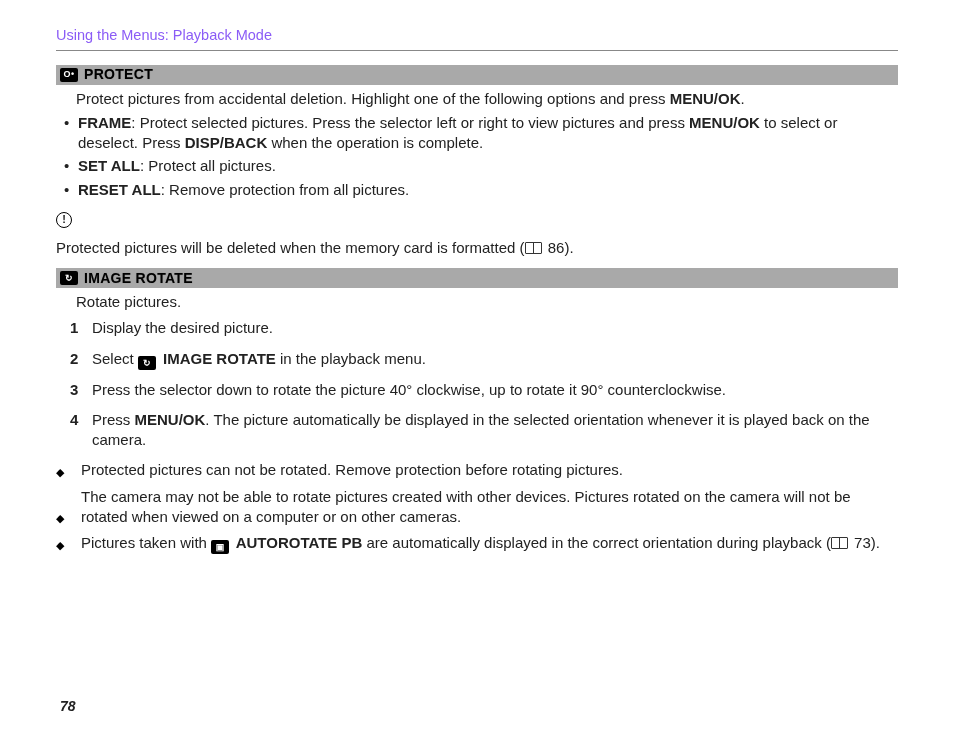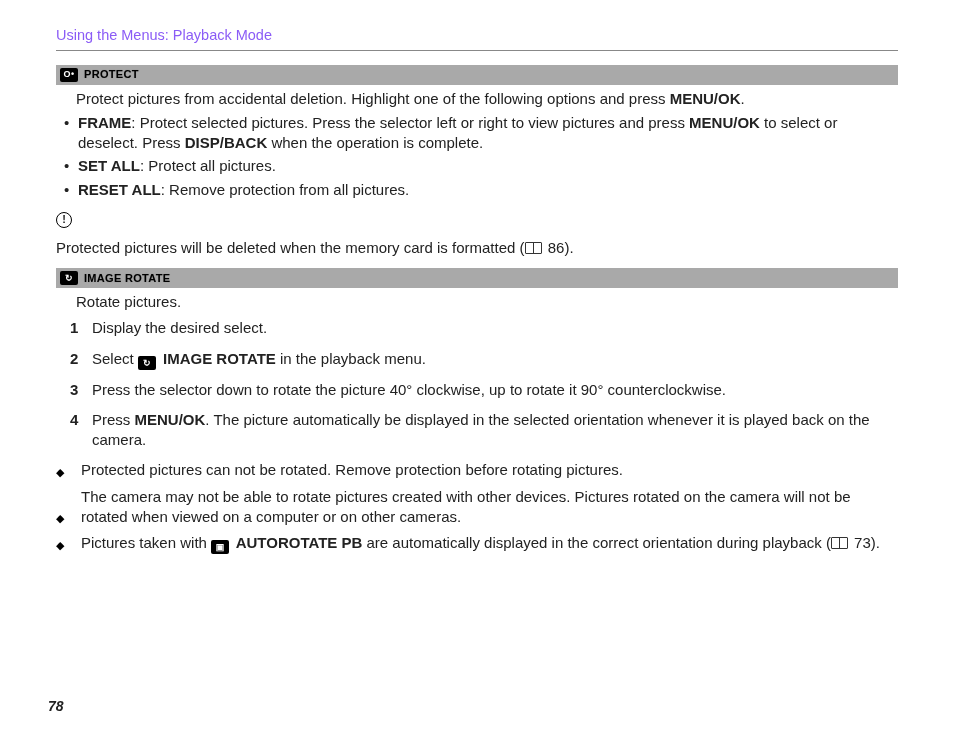--- a/index.html
+++ b/index.html
@@ -45,21 +45,21 @@
     font-weight: bold;
     display: inline-flex;
     align-items: center;
     justify-content: center;
     letter-spacing: 0.3px;
   }
   .section-bar .title {
     font-weight: 700;
     letter-spacing: 0.3px;
     color: #000;
-    font-size: 11px;
+    font-size: 14px;
     text-shadow: 0 0 1px rgba(0,0,0,0.25);
   }
   .body-text { margin-bottom: 4px; font-size: 15px; margin-left: 20px; }
   .bullets { padding-left: 8px; margin-bottom: 10px; }
   .bullets .row { display: flex; gap: 6px; margin-bottom: 3px; }
   .bullets .dot { width: 8px; flex-shrink: 0; text-align: left; }
   .bold { font-weight: 700; }
   .caution {
     display: flex; gap: 10px; align-items: flex-start;
     margin: 6px 0 10px 0;
@@ -82,21 +82,21 @@
   .notes { margin-top: 4px; }
   .note { display: flex; gap: 10px; margin-bottom: 6px; align-items: flex-end; }
   .note .sym { width: 15px; flex-shrink: 0; font-size: 14px; line-height: 1.2; padding-top: 1px; }
   .note .sym::before { content: "◆"; color: #000; font-size: 11px; position: relative; top: -1px; }
   .inline-icon-box {
     display: inline-flex; width: 18px; height: 14px; background: #000; border-radius: 2px;
     vertical-align: -2px; margin-right: 3px; color: #fff; align-items: center; justify-content: center;
     font-size: 9px; font-weight: 700;
   }
   .page-number {
-    position: absolute; left: 48px; bottom: 32px;
+    position: absolute; left: 60px; bottom: 32px;
     font-weight: 800; font-style: italic; font-size: 14px;
   }
 </style>
 </head>
 <body>
 
 <div class="page">
 
   <div class="running-head">Using the Menus: Playback Mode</div>
   <div class="head-rule"></div>
@@ -141,21 +141,21 @@
   <div class="section-bar">
     <span class="icon">↻</span>
     <span class="title">IMAGE ROTATE</span>
   </div>
 
   <p class="body-text">Rotate pictures.</p>
 
   <div class="steps">
     <div class="step">
       <span class="num">1</span>
-      <span>Display the desired select.</span>
+      <span>Display the desired picture.</span>
     </div>
     <div class="step">
       <span class="num">2</span>
       <span>
         <span>Select </span><span class="inline-icon-box">↻</span><span class="bold"> IMAGE ROTATE</span><span> in the playback menu.</span>
       </span>
     </div>
     <div class="step">
       <span class="num">3</span>
       <span>Press the selector down to rotate the picture 40° clockwise, up to rotate it 90° counterclockwise.</span>

